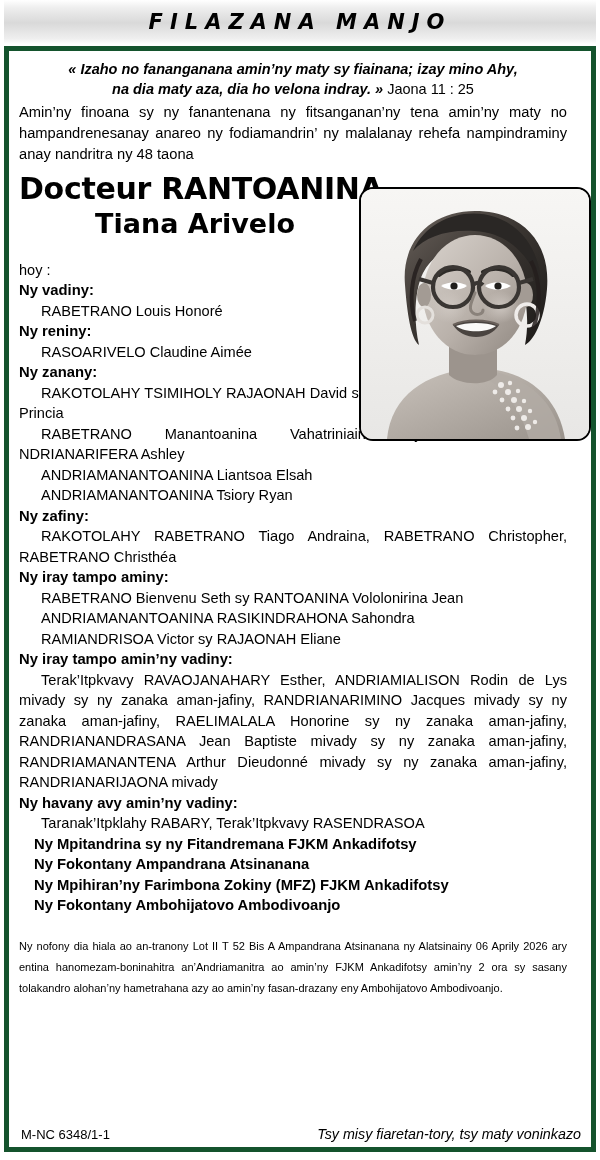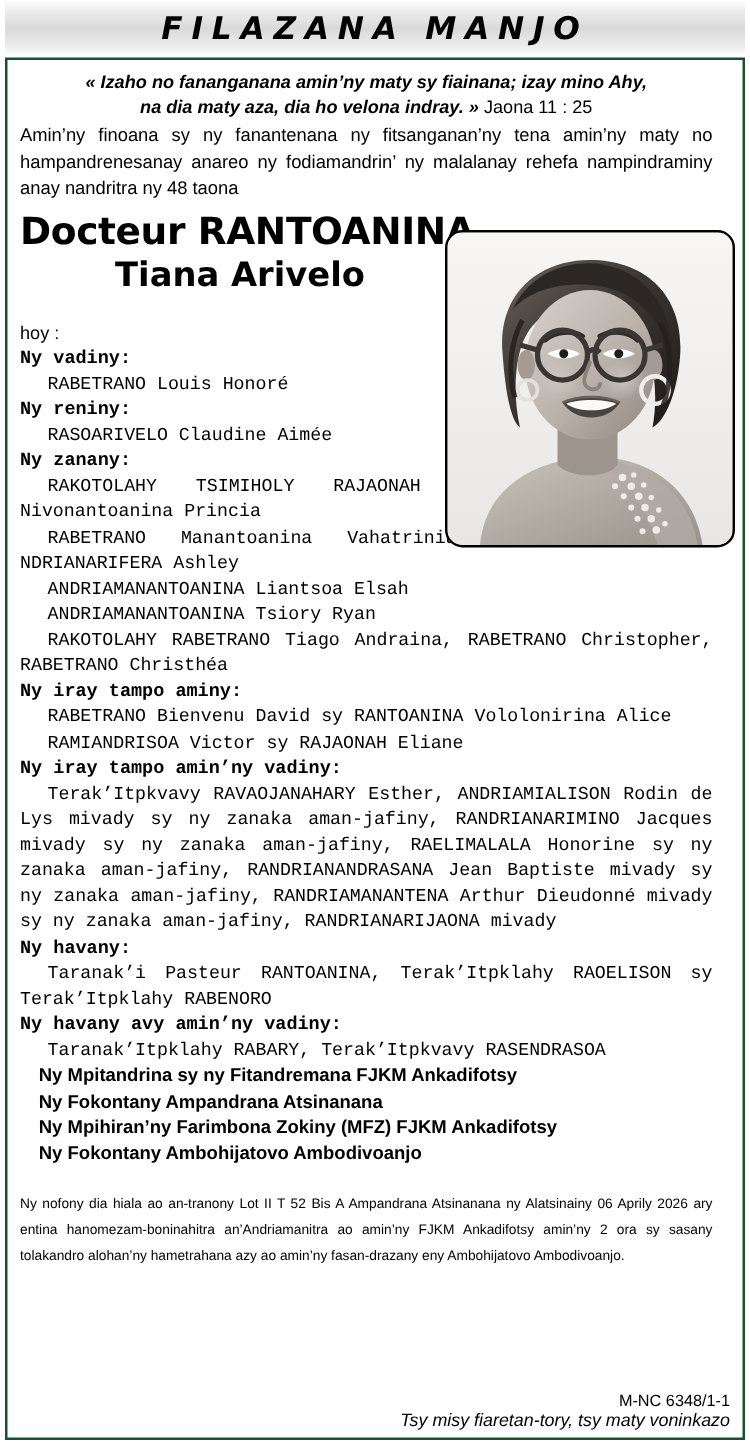--- a/index.html
+++ b/index.html
@@ -28,31 +28,31 @@
     margin: 0 4px 0 4px;
     background: linear-gradient(180deg, #ffffff 0%, #eeeeee 18%, #d9d9d9 52%, #efefef 88%, #ffffff 100%);
     display: flex;
     align-items: center;
     justify-content: center;
   }
   .banner-title {
     font-family: "DejaVu Sans", sans-serif;
     font-weight: bold;
     font-style: italic;
-    font-size: 25px;
+    font-size: 21px;
     letter-spacing: 7px;
     color: #000000;
     white-space: nowrap;
   }
 
   
   .frame {
     position: relative;
     margin: 2px 4px 4px 4px;
-    border: 2px solid #14532d;
+    border: 5px solid #14532d;
     background: #ffffff;
     height: 1106px;
     box-sizing: border-box;
     padding: 6px 24px 0 10px;
   }
 
   
   .quote {
     text-align: center;
     font-weight: bold;
@@ -110,21 +110,21 @@
   }
 
   
   .hoy {
     font-size: 14.5px;
     line-height: 19px;
     margin-top: 20px;
   }
 
   
-  .group { margin: 0; font-family: Liberation Mono, monospace; }
+  .group { margin: 0; }
   .group-label {
     font-weight: bold;
     font-size: 14.8px;
     line-height: 20.5px;
   }
   .group-entry {
     font-size: 14.6px;
     line-height: 20.5px;
     text-indent: 22px;
     text-align: justify;
@@ -149,21 +149,20 @@
   
   .footer-row {
     position: absolute;
     left: 0;
     right: 0;
     bottom: 4px;
     display: flex;
     align-items: flex-end;
     justify-content: space-between;
     padding: 0 10px 0 12px;
-    flex-direction: column;
   }
   .ref-code {
     font-size: 13px;
     line-height: 17px;
   }
   .no-flowers {
     font-size: 14.3px;
     font-style: italic;
     line-height: 17px;
   }
@@ -297,34 +296,32 @@
           <div class="group-entry">RASOARIVELO Claudine Aimée</div>
         </div>
         <div class="group">
           <div class="group-label">Ny zanany:</div>
           <div class="group-entry">RAKOTOLAHY TSIMIHOLY RAJAONAH David sy RABETRANO Nivonantoanina Princia</div>
           <div class="group-entry">RABETRANO Manantoanina Vahatriniaina sy RAZAFINDRABE NDRIANARIFERA Ashley</div>
           <div class="group-entry">ANDRIAMANANTOANINA Liantsoa Elsah</div>
           <div class="group-entry">ANDRIAMANANTOANINA Tsiory Ryan</div>
         </div>
         <div class="group">
+          <div class="group-label">Ny zafiny:</div>
           <div class="group-entry">RAKOTOLAHY RABETRANO Tiago Andraina, RABETRANO Christopher, RABETRANO Christhéa</div>
         </div>
         <div class="group">
           <div class="group-label">Ny iray tampo aminy:</div>
-          <div class="group-entry">RABETRANO Bienvenu David sy RANTOANINA Vololonirina Alice</div>
+          <div class="group-entry">RABETRANO Bienvenu Seth sy RANTOANINA Vololonirina Jean</div>
+          <div class="group-entry">ANDRIAMANANTOANINA RASIKINDRAHONA Sahondra</div>
           <div class="group-entry">RAMIANDRISOA Victor sy RAJAONAH Eliane</div>
         </div>
         <div class="group">
           <div class="group-label">Ny iray tampo amin’ny vadiny:</div>
           <div class="group-entry">Terak’Itpkvavy RAVAOJANAHARY Esther, ANDRIAMIALISON Rodin de Lys mivady sy ny zanaka aman-jafiny, RANDRIANARIMINO Jacques mivady sy ny zanaka aman-jafiny, RAELIMALALA Honorine sy ny zanaka aman-jafiny, RANDRIANANDRASANA Jean Baptiste mivady sy ny zanaka aman-jafiny, RANDRIAMANANTENA Arthur Dieudonné mivady sy ny zanaka aman-jafiny, RANDRIANARIJAONA mivady</div>
-        </div>
-        <div class="group">
-          <div class="group-label">Ny havany:</div>
-          <div class="group-entry">Taranak’i Pasteur RANTOANINA, Terak’Itpklahy RAOELISON sy Terak’Itpklahy RABENORO</div>
         </div>
         <div class="group">
           <div class="group-label">Ny havany avy amin’ny vadiny:</div>
           <div class="group-entry">Taranak’Itpklahy RABARY, Terak’Itpkvavy RASENDRASOA</div>
         </div>
       </div>
 
     <div id="orgs-container">
         <div class="org-line">Ny Mpitandrina sy ny Fitandremana FJKM Ankadifotsy</div>
         <div class="org-line">Ny Fokontany Ampandrana Atsinanana</div>

